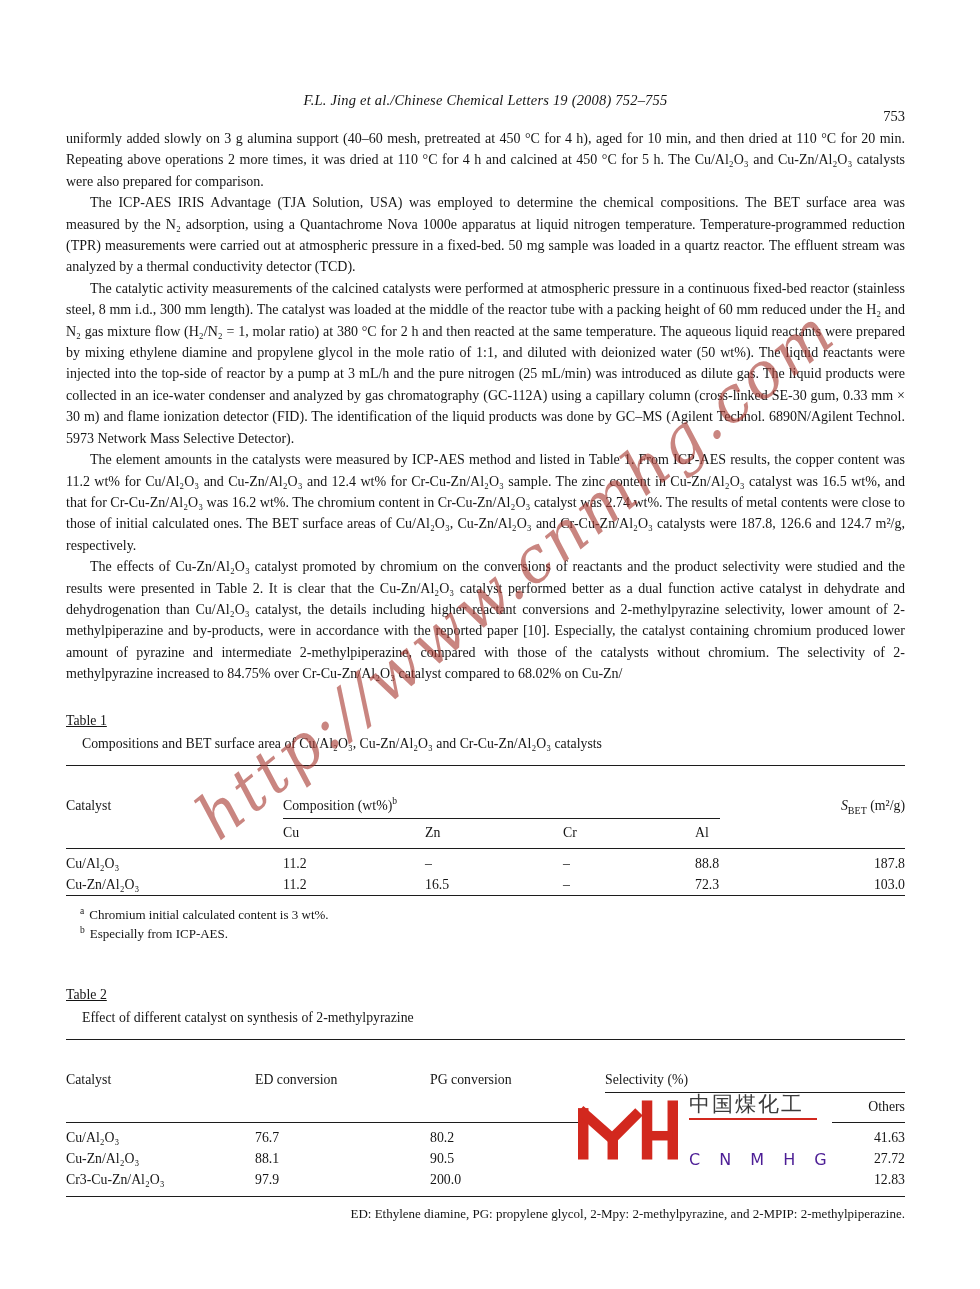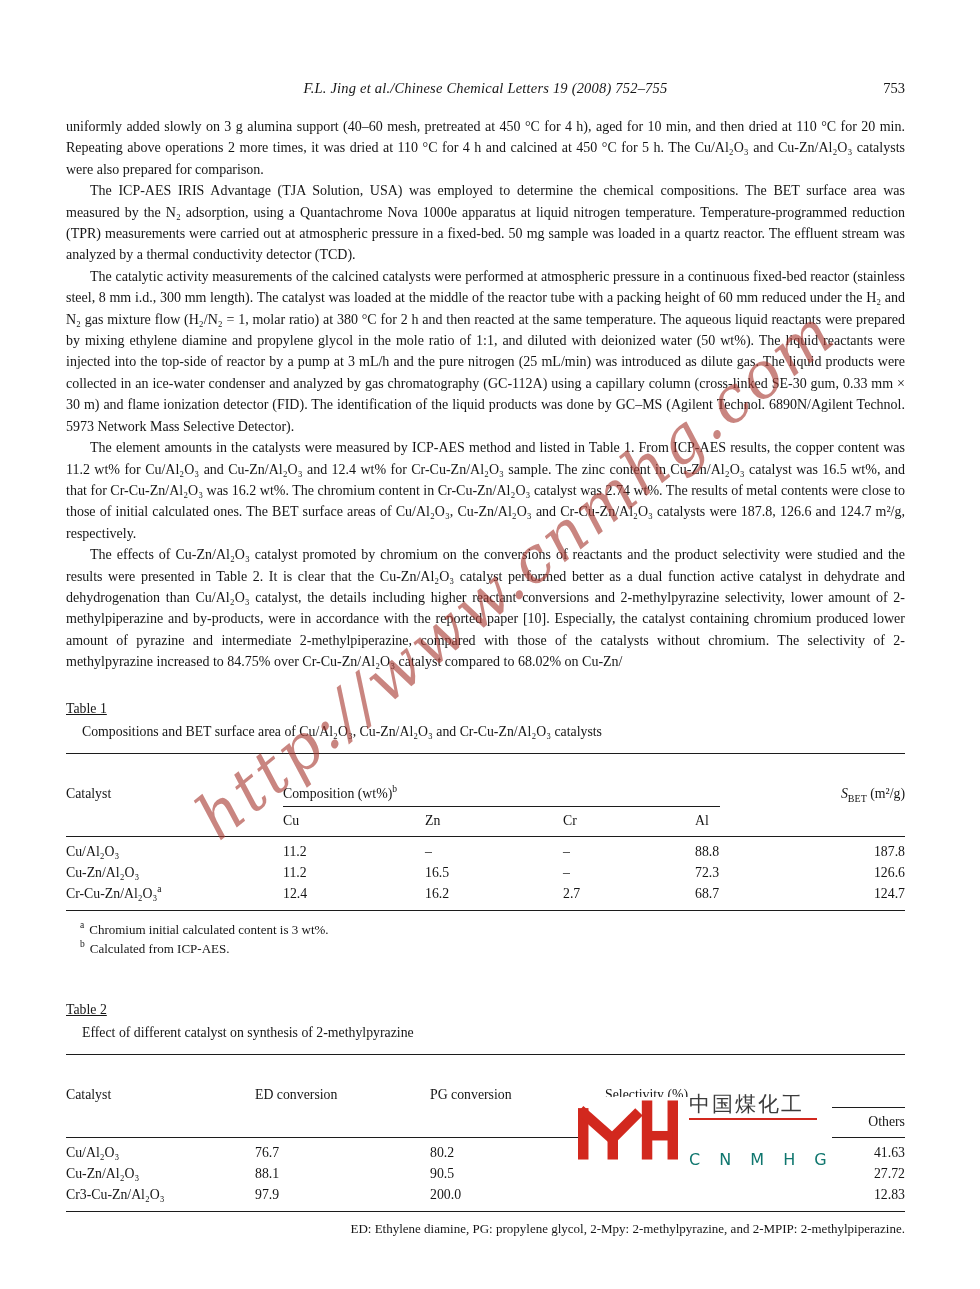--- a/index.html
+++ b/index.html
@@ -1,37 +1,37 @@
 <!DOCTYPE html>
 <html><head>
 <meta charset="utf-8">
 <style>
   html,body{margin:0;padding:0;background:#ffffff;}
   .page{
     position:relative;
     width:980px;height:1289px;
     background:#ffffff;
     box-sizing:border-box;
-    padding:0 75px 0 66px;
+    padding:12px 75px 0 66px;
     font-family:"Liberation Serif","DejaVu Serif",serif;
     color:#151515;
     overflow:hidden;
   }
   
   .runhead{
     position:relative;
     margin-top:80px;
     height:20px;
     font-size:14.5px;
   }
   .runhead .journal{
     position:absolute;left:0;right:0;text-align:center;
     font-style:italic;letter-spacing:.2px;
   }
-  .runhead .pageno{position:absolute;right:0;top:0;margin-left:17px;}
+  .runhead .pageno{position:absolute;right:0;top:16px;margin-left:17px;}
   
   .bodytext{margin-top:16px;}
   .bodytext p{
     margin:0;
     font-size:14px;
     line-height:21.4px;
     text-align:justify;
   }
   .bodytext p.ind{text-indent:24px;}
   
@@ -87,21 +87,21 @@
   }
   .logo .mark{flex:0 0 auto;display:block;}
   .logo .wordmark{display:flex;flex-direction:column;justify-content:center;}
   .logo .cn{
     font-family:"DejaVu Sans",sans-serif;
     font-size:21px;letter-spacing:2px;color:#3b3b3b;line-height:24px;white-space:nowrap;
   }
   .logo .redline{border-top:2px solid #d2281e;margin:2px 0 3px 0;width:128px;}
   .logo .en{
     font-family:"DejaVu Sans",sans-serif;
-    font-size:16px;letter-spacing:7px;color:#0f766e;line-height:18px;white-space:nowrap;margin-top:28px;
+    font-size:16px;letter-spacing:7px;color:#4c1d95;line-height:18px;white-space:nowrap;margin-top:28px;
   }
 </style>
 </head>
 <body>
 
 <div class="page">
 
   <div class="runhead">
     <span class="journal">F.L. Jing et al./Chinese Chemical Letters 19 (2008) 752–755</span>
     <span class="pageno">753</span>
@@ -151,36 +151,28 @@
       <div class="cell">–</div>
       <div class="cell">88.8</div>
       <div class="cell right">187.8</div>
     </div>
     <div class="grid1 data-row">
       <div class="cell"><span>Cu-Zn/Al₂O₃</span><span class="sup"></span></div>
       <div class="cell">11.2</div>
       <div class="cell">16.5</div>
       <div class="cell">–</div>
       <div class="cell">72.3</div>
-      <div class="cell right">126.6</div>
-    </div>
-    <div class="grid1 data-row last-data">
-      <div class="cell"><span>Cr-Cu-Zn/Al₂O₃</span><span class="sup">a</span></div>
-      <div class="cell">12.4</div>
-      <div class="cell">16.2</div>
-      <div class="cell">2.7</div>
-      <div class="cell">68.7</div>
-      <div class="cell right">124.7</div>
+      <div class="cell right">103.0</div>
     </div>
 
     <div class="rule-heavy"></div>
 
     <div class="footnotes">
       <div class="fn"><span class="sup">a</span><span>Chromium initial calculated content is 3 wt%.</span></div>
-      <div class="fn"><span class="sup">b</span><span>Calculated from ICP-AES.</span></div>
+      <div class="fn"><span class="sup">b</span><span>Especially from ICP-AES.</span></div>
     </div>
   </div>
 
   <div class="tblwrap tbl2">
     <p class="tbl-label">Table 2</p>
     <p class="tbl-caption">Effect of different catalyst on synthesis of 2-methylpyrazine</p>
 
     <div class="rule-heavy"></div>
 
     <div class="grid2 hdr-row">

